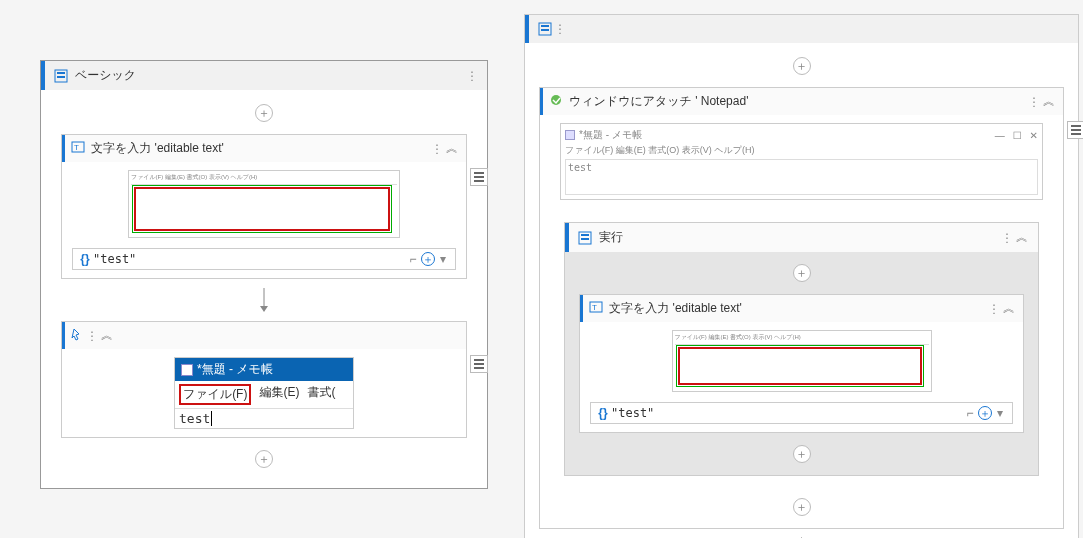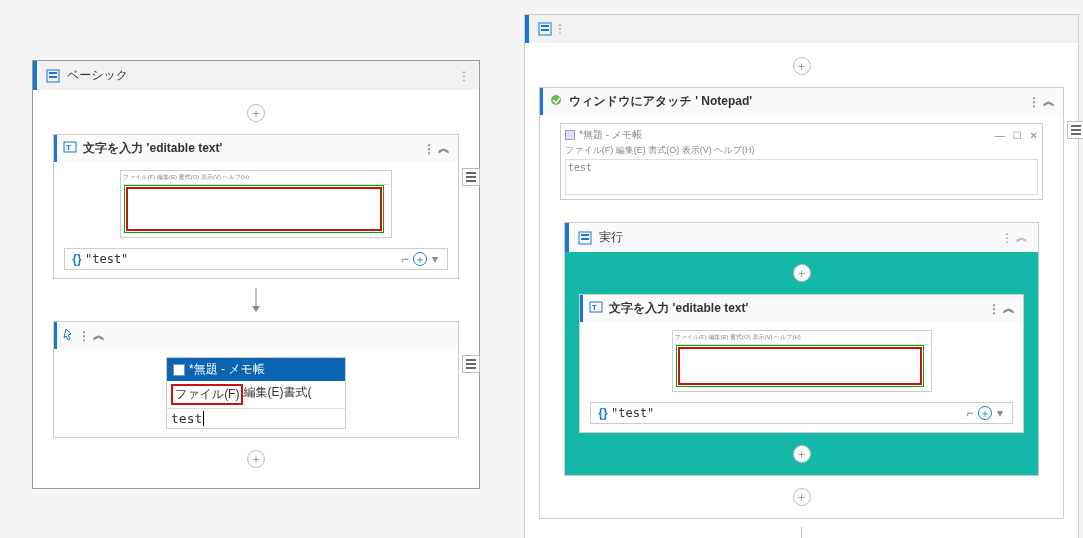--- a/index.html
+++ b/index.html
@@ -8,21 +8,21 @@
     font-family: "Yu Gothic UI", "Meiryo", sans-serif;
     font-size: 12px;
     background: #f5f5f5;
     color: #333;
     width: 1083px;
     height: 538px;
     position: relative;
   }
   .panel-left {
     position: absolute;
-    left: 32px; top: 60px;
+    left: 40px; top: 60px;
     width: 448px;
     border: 1px solid #999;
     background: #fff;
   }
   .panel-right {
     position: absolute;
     left: 524px; top: 14px;
     width: 555px;
     border: 1px solid #ccc;
     border-top: 1px solid #ccc;
@@ -53,21 +53,20 @@
   .activity {
     border: 1px solid #ccc;
     background: #fff;
     margin: 8px 0;
   }
   .activity-header {
     display: flex; align-items: center;
     padding: 5px 6px;
     border-left: 3px solid #1976d2;
     background: #fafafa;
-    font-weight: bold;
   }
   .activity-header .title { flex: 1 1 auto; margin-left: 6px; font-size: 12px;}
   .activity-body {
     padding: 8px 10px;
     position: relative;
   }
   .ham-outside {
     position: absolute;
     right: -22px;
     top: 6px;
@@ -130,32 +129,32 @@
     margin: 0 auto;
   }
   .click-activity .np-title {
     background: #0a64b2; color: #fff;
     font-size: 12px; padding: 3px 6px;
     display:flex; align-items:center; gap:4px;
   }
   .click-activity .np-menu {
     background: #fff; font-size: 12px; padding: 3px 4px;
     border-bottom: 1px solid #ddd;
-    display:flex; 
+    display:flex; gap:8px;
   }
   .click-activity .np-menu .file { border: 2px solid #c11; padding: 0 2px; }
   .click-activity .np-body {
     font-family: Consolas, monospace; padding: 2px 4px; font-size: 13px;
   }
 
   .dots-v { width: 14px; text-align:center; color:#888; }
   .caret-up { width: 16px; text-align:center; color:#888; font-size: 12px;}
 
   
-  .subpanel { margin: 8px 14px; border: 1px solid #ccc; background: #14b8a6; }
+  .subpanel { margin: 18px 14px; border: 1px solid #ccc; background: #e5e5e5; }
   .subpanel .container-header { background: #fafafa; }
   .attach-thumb {
     border: 1px solid #ccc;
     margin: 0 10px;
     padding: 4px;
     font-size: 10px;
     color: #888;
   }
   .attach-thumb .titlebar {
     display:flex; align-items:center; font-size:10px;

